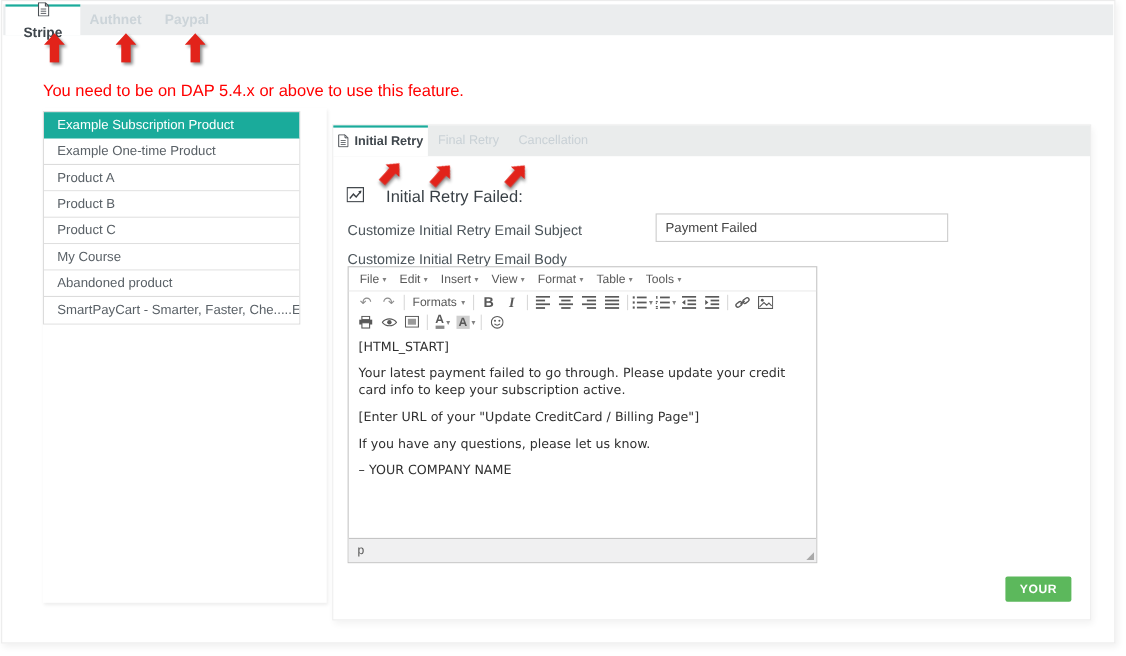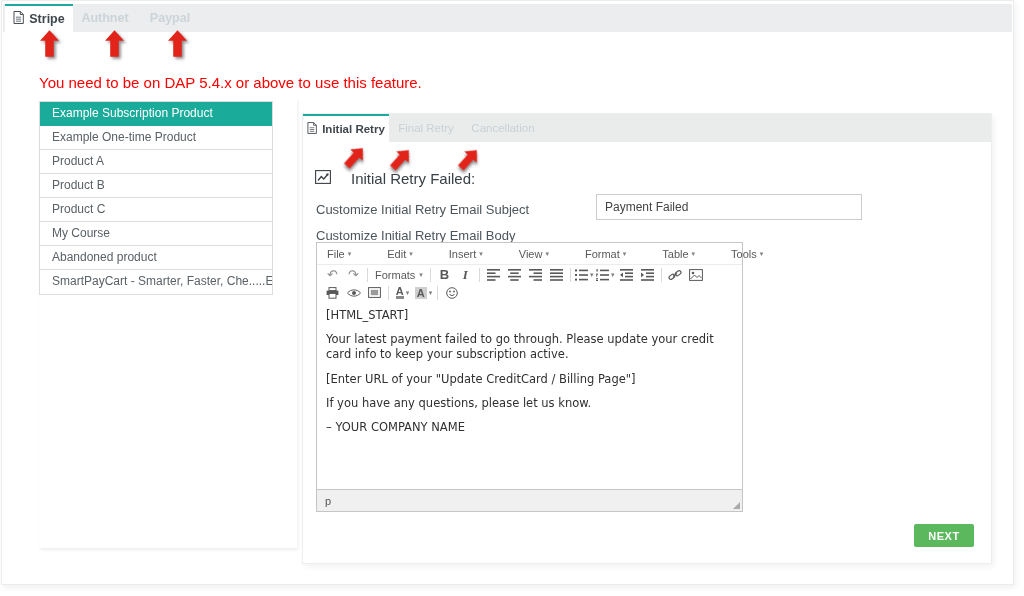--- a/index.html
+++ b/index.html
@@ -6,21 +6,21 @@
   html,body { width:1024px; height:596px; background:#fff; font-family:"Liberation Sans",sans-serif; position:relative; overflow:hidden; }
 
   .page { position:absolute; left:1px; top:0; width:1013px; height:585px; background:#fff;
           border:1px solid #ececec; box-shadow:2px 3px 6px rgba(0,0,0,.06); }
 
   
   .topstrip { position:absolute; left:1px; top:3px; width:1009px; height:28px; background:#ebedee; }
   .tab { position:absolute; top:0; height:28px; display:flex; align-items:center; justify-content:center;
          gap:5px; font-size:12.5px; color:#ccd4d9; cursor:pointer;font-weight:bold; }
   .tab.active { background:#fff; border-top:2px solid #1aab9b; color:#3f464c; font-weight:bold; }
-  .tab-stripe { left:2px;  width:68px; }
+  .tab-stripe { left:2px;  width:68px;flex-direction:column; }
   .tab-authnet{ left:70px; width:64px; }
   .tab-paypal { left:134px;width:66px; }
 
   
   .red-arrow { position:absolute; filter:drop-shadow(2px 2px 1.5px rgba(0,0,0,.45)); }
   .red-arrow.diag { transform:rotate(42deg); }
   .arr-top1 { left:38px;  top:29px; }
   .arr-top2 { left:103px; top:29px; }
   .arr-top3 { left:166px; top:29px; }
 
@@ -55,21 +55,21 @@
   .heading { position:absolute; left:12px; top:56px; font-size:15px; color:#394046;
              display:flex; align-items:center; gap:20px; }
   .field-label { position:absolute; font-size:13px; color:#4c555b; }
   .lbl-subject { left:13px; top:88px; }
   .lbl-body    { left:13px; top:114px; }
   .subject-input { position:absolute; left:293px; top:80px; width:266px; height:26px; border:1px solid #ccc;
              font-family:"Liberation Sans",sans-serif; font-size:12px; color:#444; padding:0 8px; outline:none; }
 
   
   .editor { position:absolute; left:13px; top:128px; width:427px; height:270px; border:1px solid #c5c5c5; background:#fff; }
-  .menubar { height:21px; display:flex; align-items:center; padding-left:5px;gap:24px; }
+  .menubar { height:21px; display:flex; align-items:center; padding-left:5px; }
   .menu-item { font-size:11px; color:#595959; padding:0 7px 0 5px; display:flex; align-items:center; gap:3px; cursor:pointer; }
   .mcaret { font-size:7px; color:#808080; }
   .toolbar { display:flex; align-items:center; padding-left:5px; }
   .tb1 { height:20px; border-top:1px solid #ececec; }
   .tb2 { height:17px; }
   .tbtn { min-width:21px; height:16px; display:flex; align-items:center; justify-content:center;
           color:#595959; cursor:pointer; }
   .sep { width:1px; height:14px; background:#d9d9d9; margin:0 3px; }
   .glyph-b { font-weight:bold; font-size:13px; }
   .glyph-i { font-family:"Liberation Serif",serif; font-style:italic; font-size:13px; font-weight:bold; }
@@ -401,15 +401,15 @@
         <p>If you have any questions, please let us know.</p>
         <p>– YOUR COMPANY NAME</p>
       </div>
 
       <div class="statusbar">
         <span>p</span>
         <span class="resize-handle"></span>
       </div>
     </div>
 
-    <button class="next-btn">NEXT</button>
+    <button class="next-btn">YOUR</button>
   </div>
 </div>
 
 </body></html>

